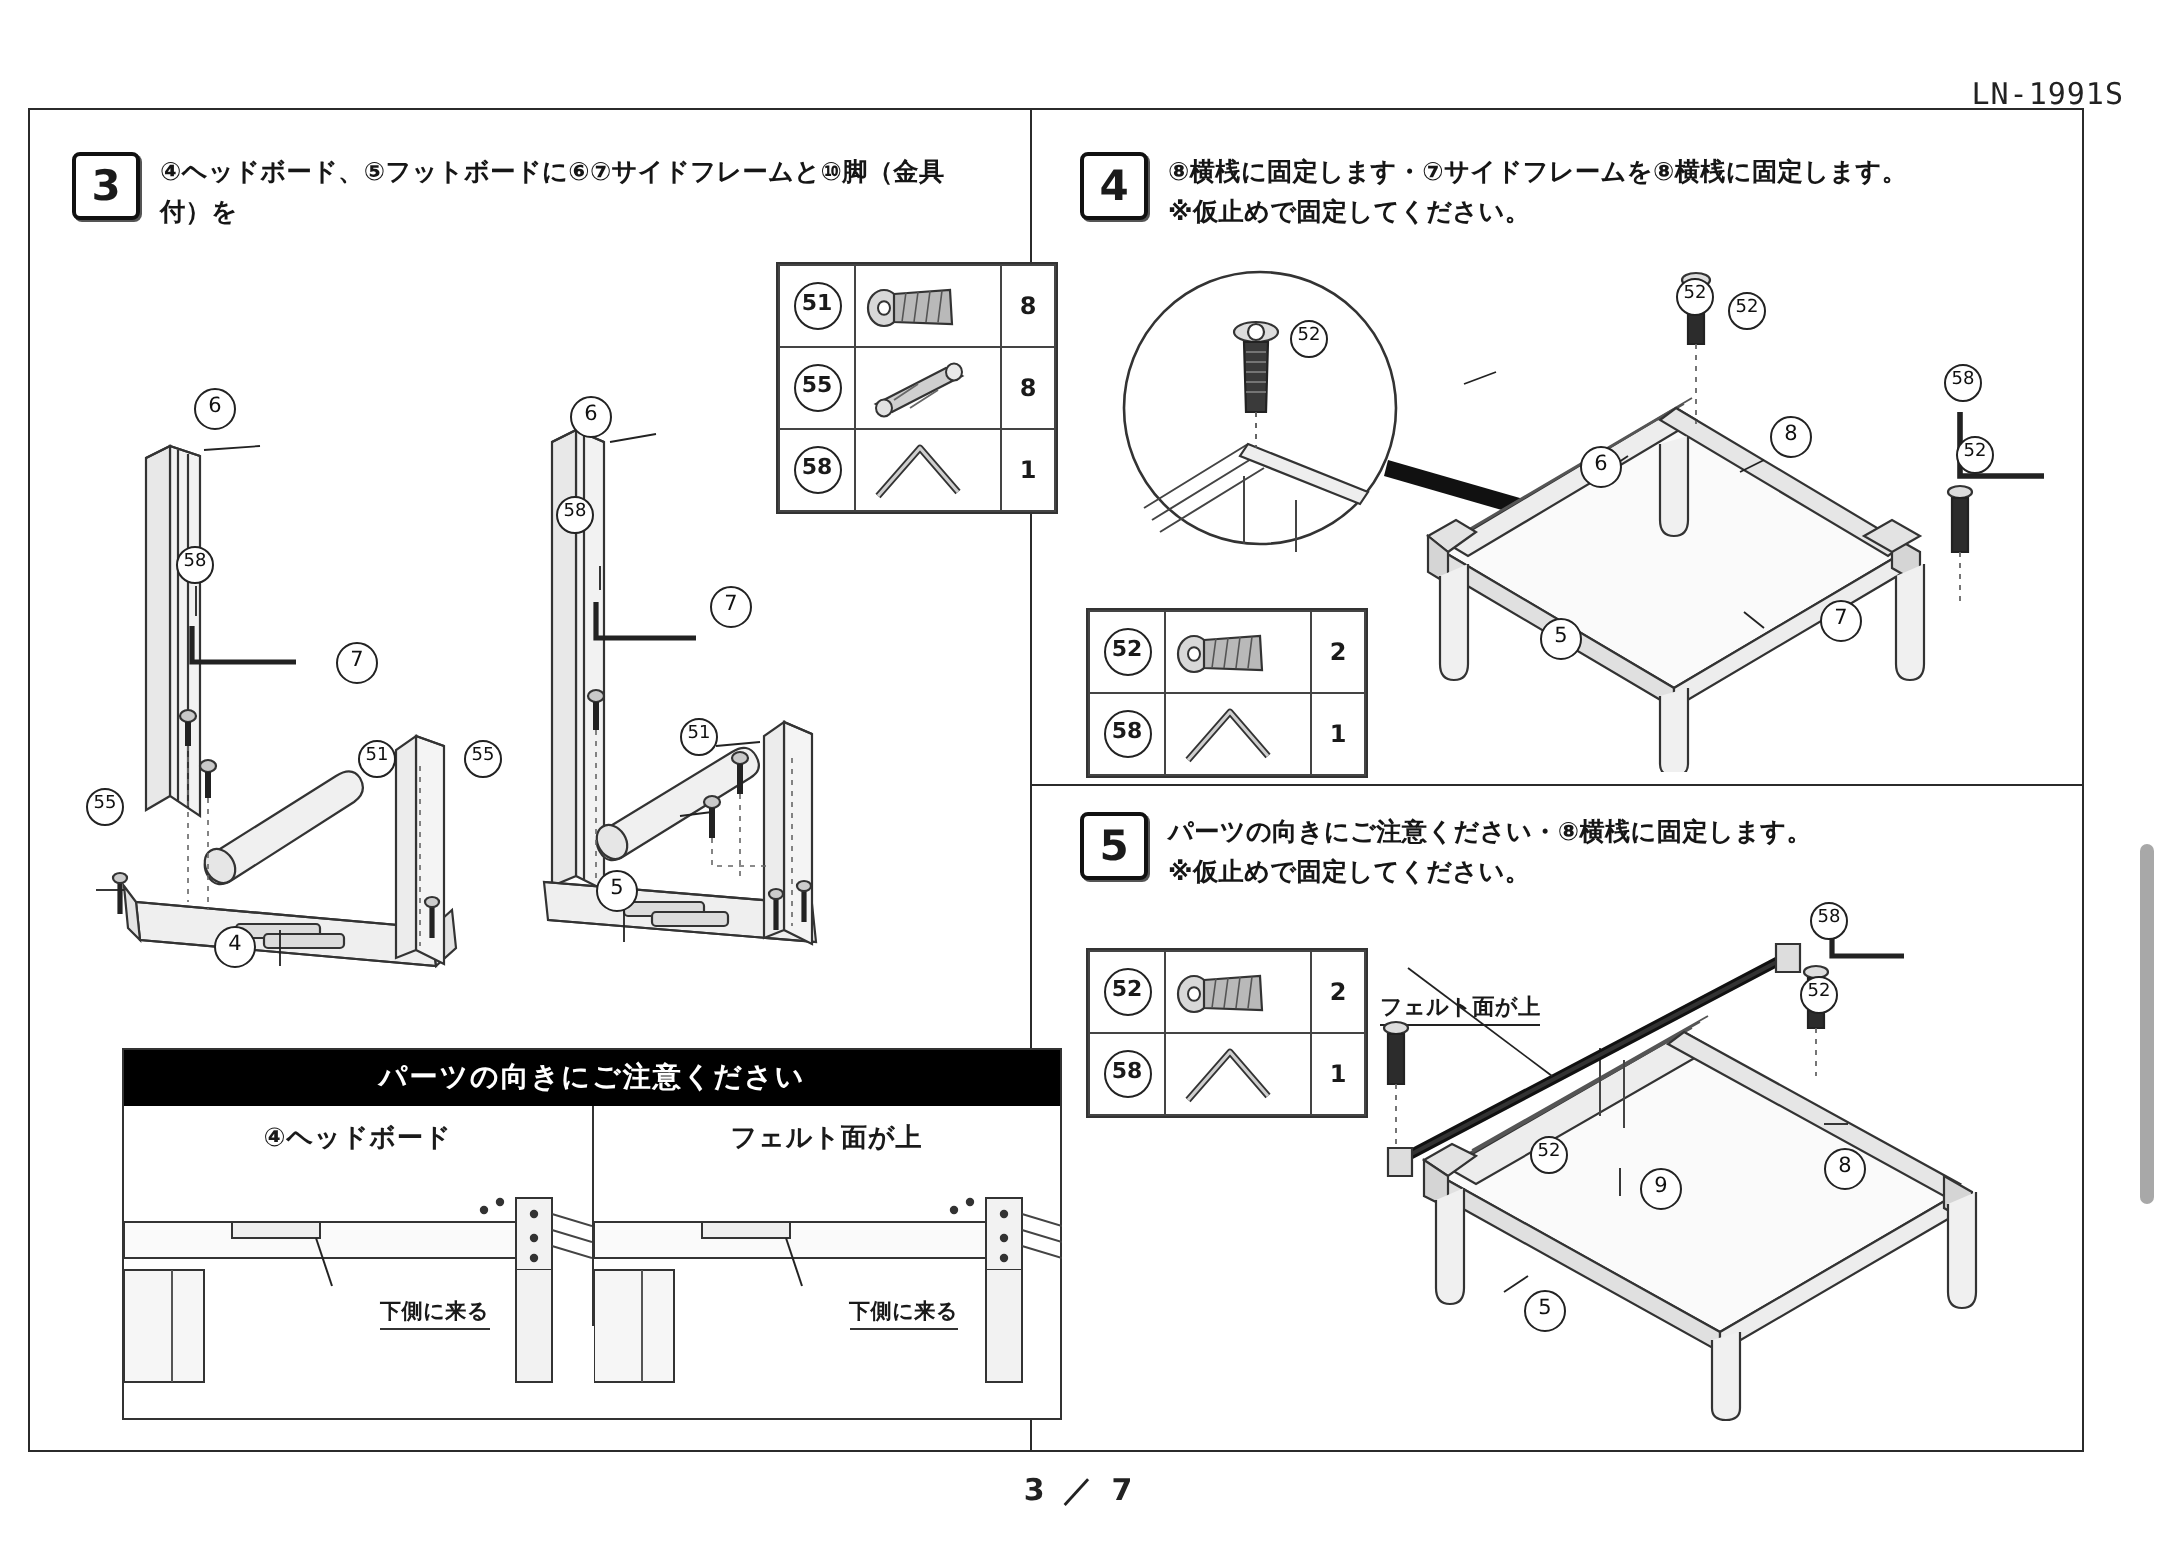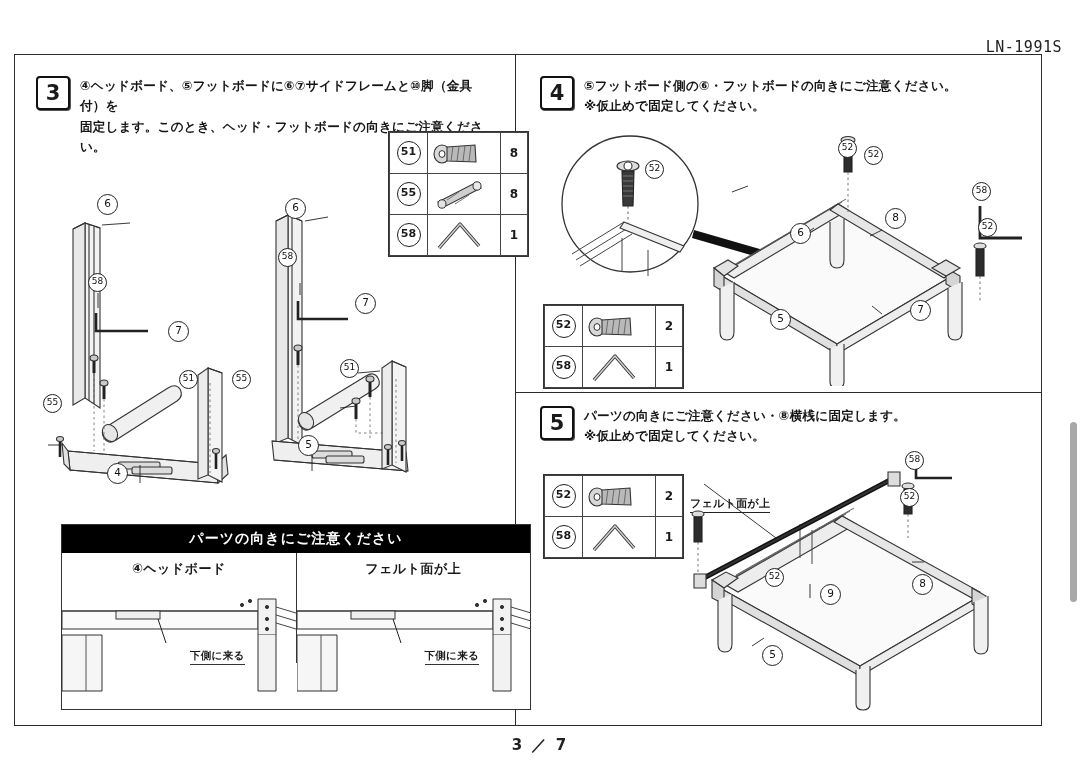--- a/index.html
+++ b/index.html
@@ -146,21 +146,20 @@
   <div class="doc-code">LN-1991S</div>
 
   <div class="frame"></div>
   <div class="vdivider"></div>
   <div class="hdiv-right-1"></div>
 
   <div class="step-head" style="left:36px;top:58px;width:460px;">
     <div class="step-num">3</div>
     <div class="step-text">
       <span>④ヘッドボード、⑤フットボードに⑥⑦サイドフレームと⑩脚（金具付）を</span>
-      <span class="l2">固定します。このとき、ヘッド・フットボードの向きにご注意ください。</span>
     </div>
   </div>
 
   <div class="parts-table" style="left:388px;top:113px;">
     <table>
       <tbody>
           <tr>
         <td class="col-id">
           <span class="circ">51</span>
         </td>
@@ -302,21 +301,21 @@
   <div class="cal sm" style="left:278px;top:230px;">58</div>
   <div class="cal" style="left:355px;top:275px;">7</div>
   <div class="cal sm" style="left:340px;top:341px;">51</div>
   <div class="cal sm" style="left:179px;top:352px;">51</div>
   <div class="cal sm" style="left:232px;top:352px;">55</div>
   <div class="cal" style="left:298px;top:417px;">5</div>
 
   <div class="step-head" style="left:540px;top:58px;width:450px;">
     <div class="step-num">4</div>
     <div class="step-text">
-      <span>⑤フットボード側の⑥・フットボードの向きにご注意ください。</span>
+      <span>⑧横桟に固定します・⑦サイドフレームを⑧横桟に固定します。</span>
       <span class="l2">※仮止めで固定してください。</span>
     </div>
   </div>
 
   <div class="parts-table" style="left:543px;top:286px;">
     <table>
       <tbody>
           <tr>
         <td class="col-id">
           <span class="circ">52</span>

